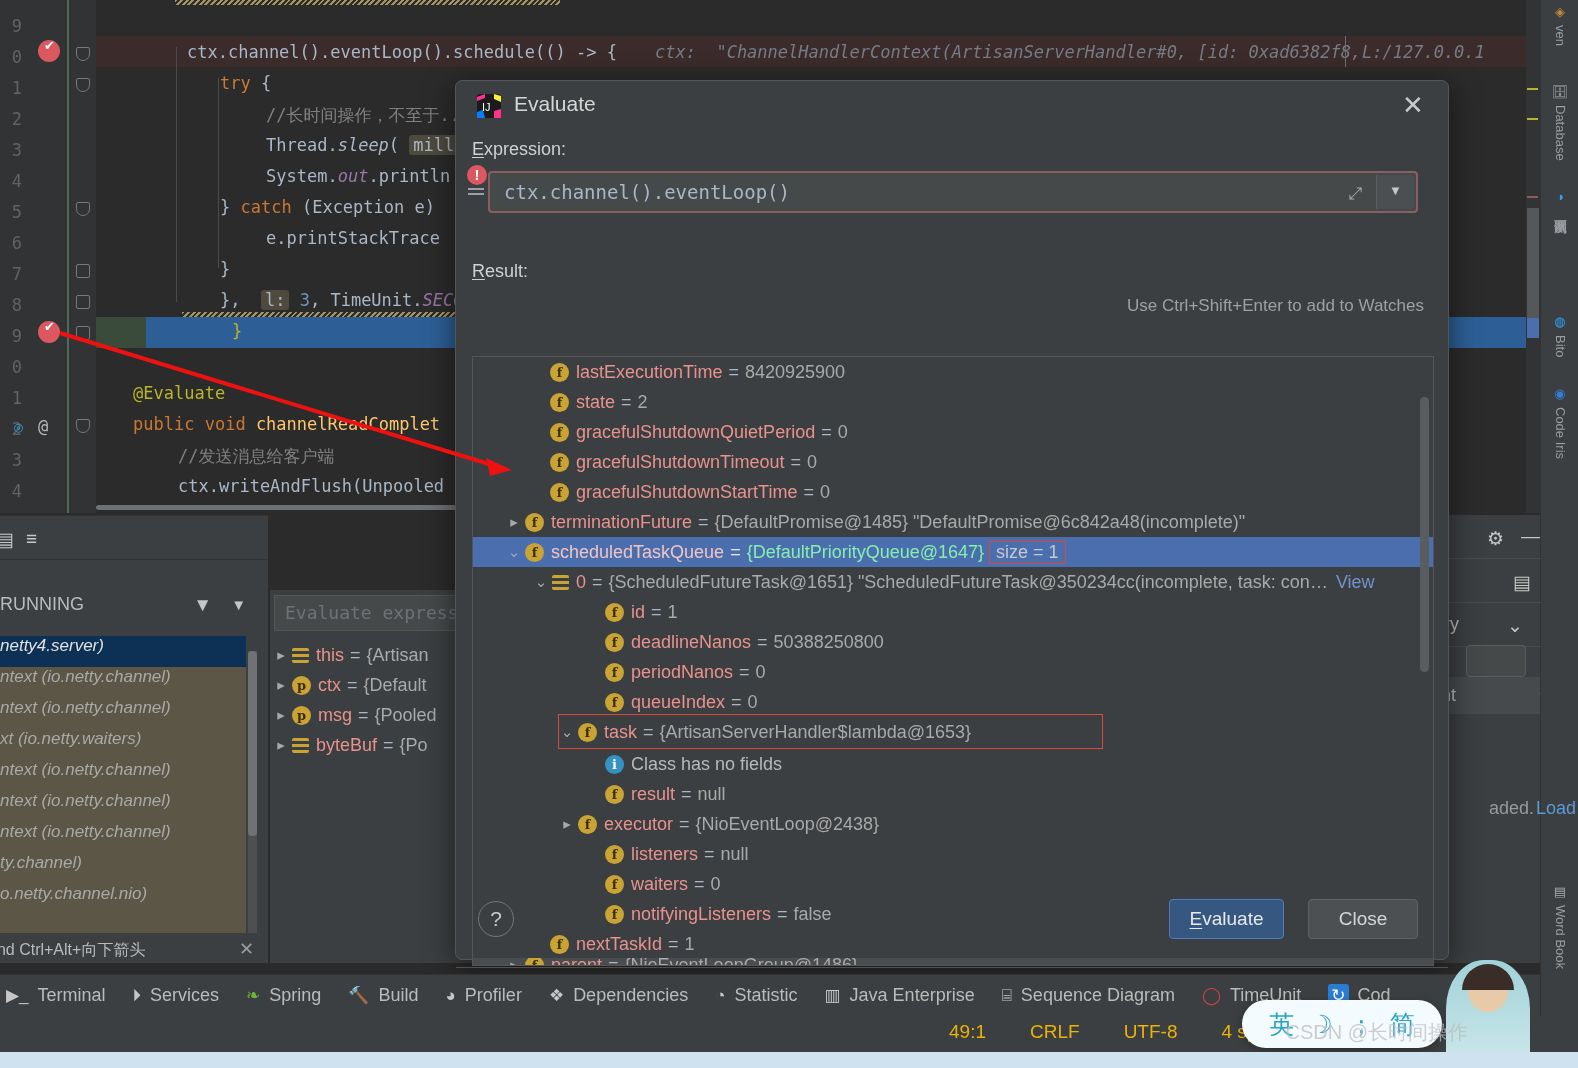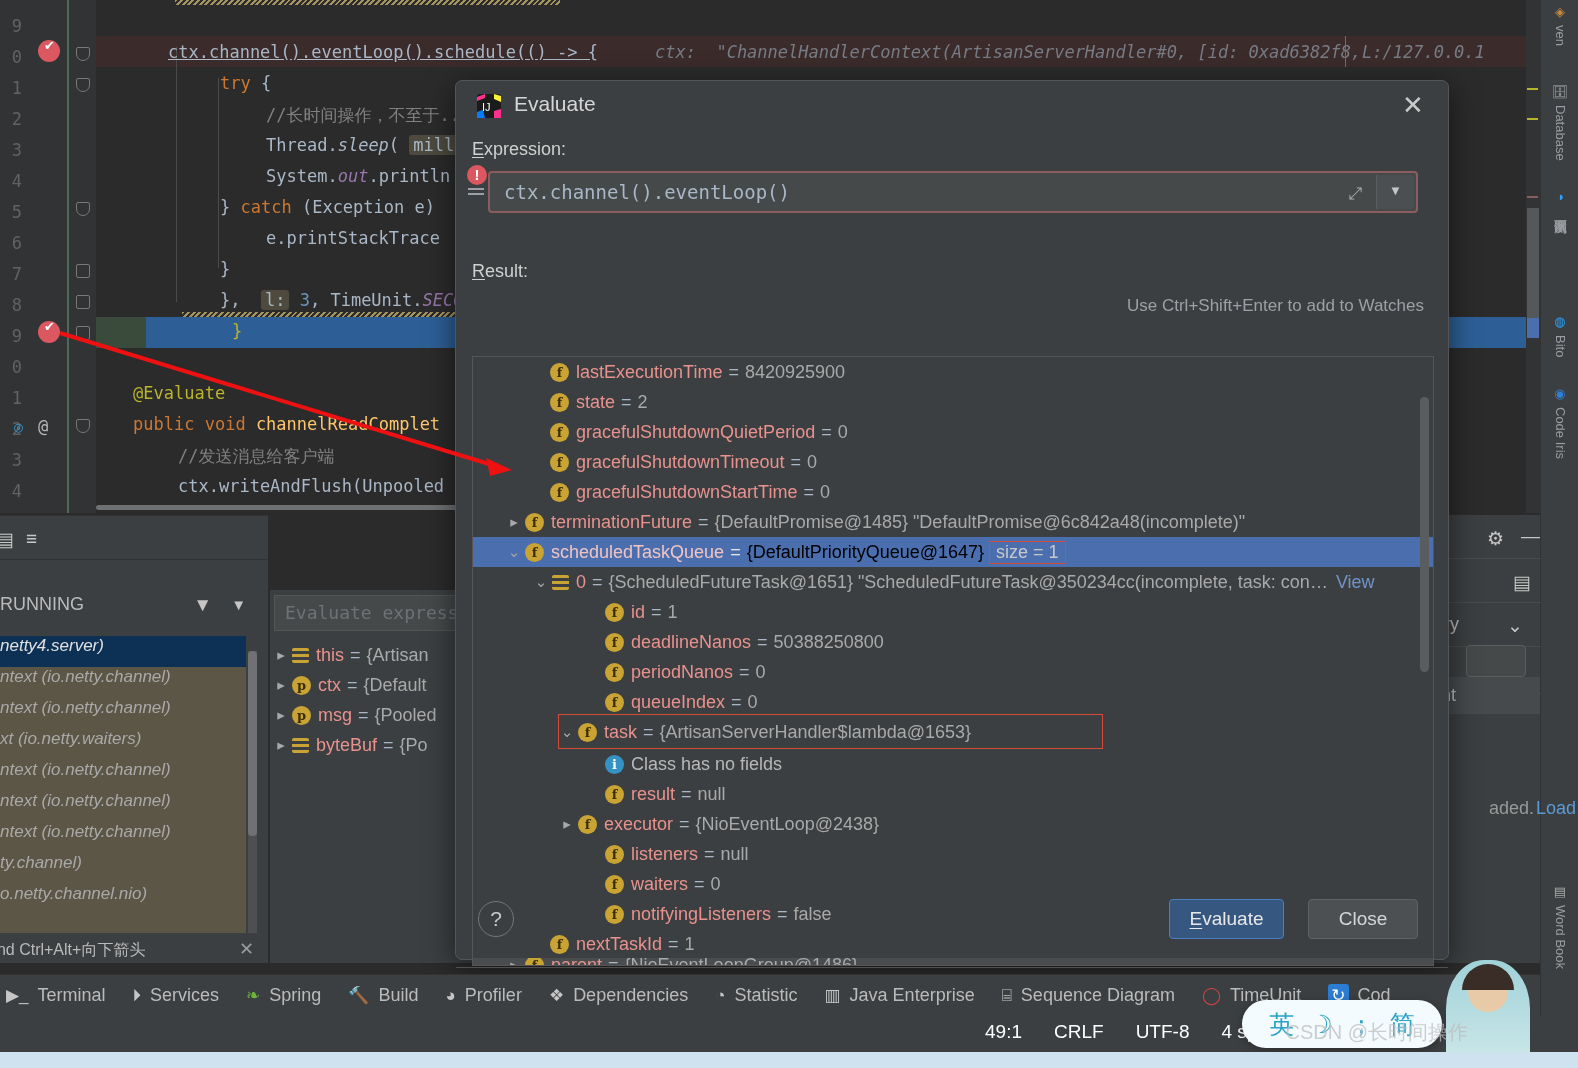--- a/index.html
+++ b/index.html
@@ -247,21 +247,21 @@
     display: flex; align-items: center; gap: 9px;
     color: #bbbbbb; font-size: 18px; white-space: nowrap; margin-right: 27px; cursor: pointer;
   }
   .sb-ico { color: #c6c6c6; font-size: 17px; display: inline-flex; }
   .bottombar {
     position: absolute; left: 0; bottom: 16px; width: 1578px; height: 36px;
     background: #3c3f41;
   }
   .bb-right {
     position: absolute; right: 290px; top: 5px;
-    display: flex; gap: 32px; color: #ffffff; font-size: 19px; margin-left: 41px;
+    display: flex; gap: 44px; color: #eab308; font-size: 19px; margin-left: 41px;
   }
   .taskbar { position: absolute; left: 0; bottom: 0; width: 1578px; height: 16px; background: #cfe2ef; }
 
   
   .ime {
     position: absolute; right: 136px; bottom: 20px; width: 200px; height: 48px;
     background: #f4fbff; border-radius: 24px;
     display: flex; align-items: center; justify-content: center; gap: 16px;
     color: #2aa3c7; font-size: 25px; box-shadow: 0 2px 8px rgba(0,0,0,.3);
   }
@@ -335,21 +335,21 @@
     <div class="fold" style="top:295px;"></div>
     <div class="fold" style="top:326px;"></div>
     <div class="fold tri" style="top:419px;"></div>
 
     <span class="ret-icon" style="left:14px; top:418px;">◎</span>
     <span class="at-marker" style="left:38px; top:416px;">@</span>
 
     <div class="vguide" style="left:218px; top:78px; height:190px;"></div>
     <div class="vguide" style="left:176px; top:47px; height:255px;"></div>
 
-    <div class="code-line" style="top:42px; left:168px;text-decoration:underline;"><span>ctx.channel().eventLoop().schedule(() -&gt; {</span></div>
+    <div class="code-line" style="top:42px; left:187px;"><span>ctx.channel().eventLoop().schedule(() -&gt; {</span></div>
     <div class="code-line hint" style="top:42px; left:655px;"><span>ctx:  "ChannelHandlerContext(ArtisanServerHandler#0, [id: 0xad6382f8,</span></div>
     <div class="vguide" style="left:1345px; top:36px; height:31px; background:#6e6e6e;"></div>
     <div class="code-line hint" style="top:42px; left:1362px;"><span>L:/127.0.0.1</span></div>
 
     <div class="code-line" style="top:73px; left:220px;"><span class="kw">try</span> {</div>
     <div class="code-line cmt" style="top:104px; left:266px;"><span>//长时间操作，不至于...</span></div>
     <div class="code-line" style="top:135px; left:266px;"><span>Thread</span>.<span class="ital2" style="font-style:italic"><span>sleep</span></span>( <span class="pbox">millis</span></div>
     <div class="code-line" style="top:166px; left:266px;"><span>System</span>.<span class="ital">out</span>.<span>println</span></div>
     <div class="code-line" style="top:197px; left:220px;text-align:right;">} <span class="kw">catch</span> (<span>Exception</span> <span>e</span>)</div>
     <div class="code-line" style="top:228px; left:266px;text-align:right;"><span>e</span>.<span>printStackTrace</span></div>
@@ -576,21 +576,21 @@
         <span class="vname">terminationFuture</span>
         <span class="veq">=</span>
         <span class="vval">{DefaultPromise@1485} "DefaultPromise@6c842a48(incomplete)"</span>
       </div>
 
       <div class="tree-row sel" style="top:180px; padding-left:30px;">
         <span class="arrow">⌄</span>
         <span class="fico">f</span>
         <span class="vname" style="color:#f0c4c0;">scheduledTaskQueue</span>
         <span class="veq" style="color:#e8e8e8;">=</span>
-        <span class="vval" style="color:#000000;text-align:center;">{DefaultPriorityQueue@1647}</span>
+        <span class="vval" style="color:#86efac;text-align:center;">{DefaultPriorityQueue@1647}</span>
         <span class="vsize-box">size = 1</span>
       </div>
 
       <div class="tree-row" style="top:210px; padding-left:57px;">
         <span class="arrow">⌄</span>
         <span class="fico list"></span>
         <span class="vname">0</span>
         <span class="veq">=</span>
         <span class="vval">{ScheduledFutureTask@1651} "ScheduledFutureTask@350234cc(incomplete, task: con…</span>
         <span class="vlink">View</span>

